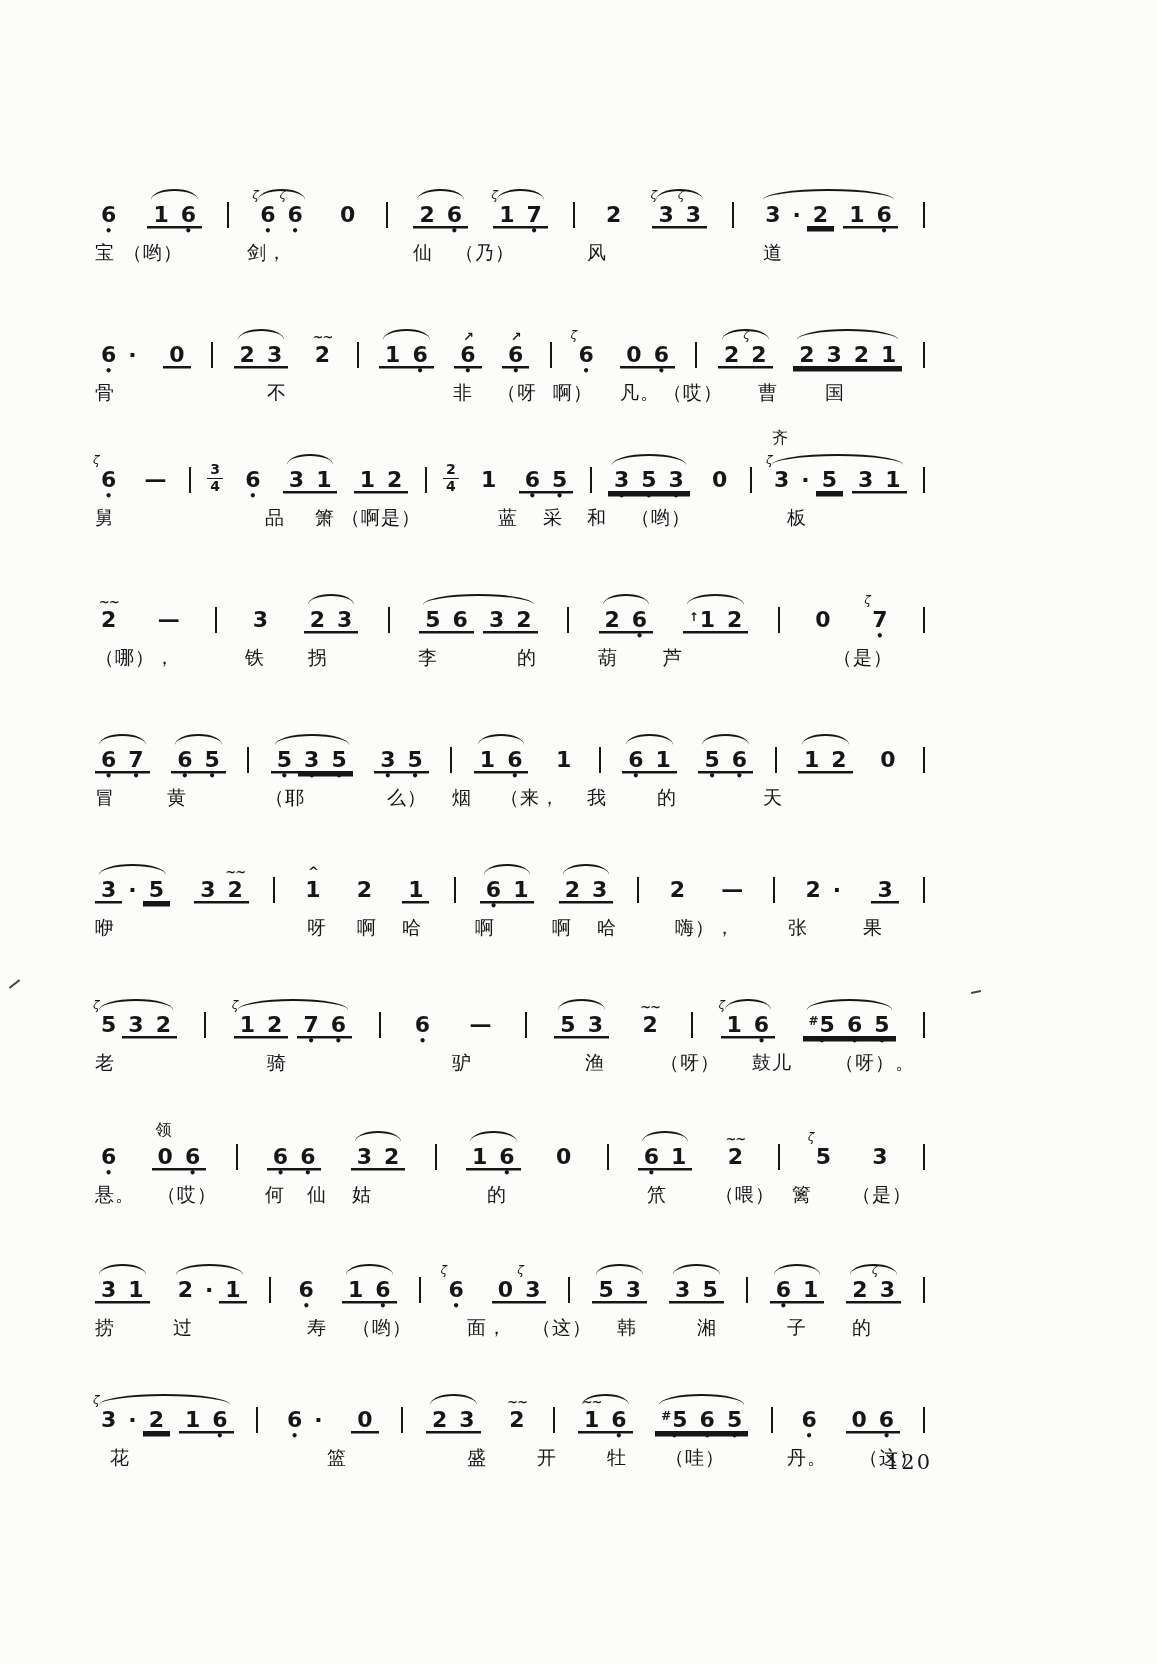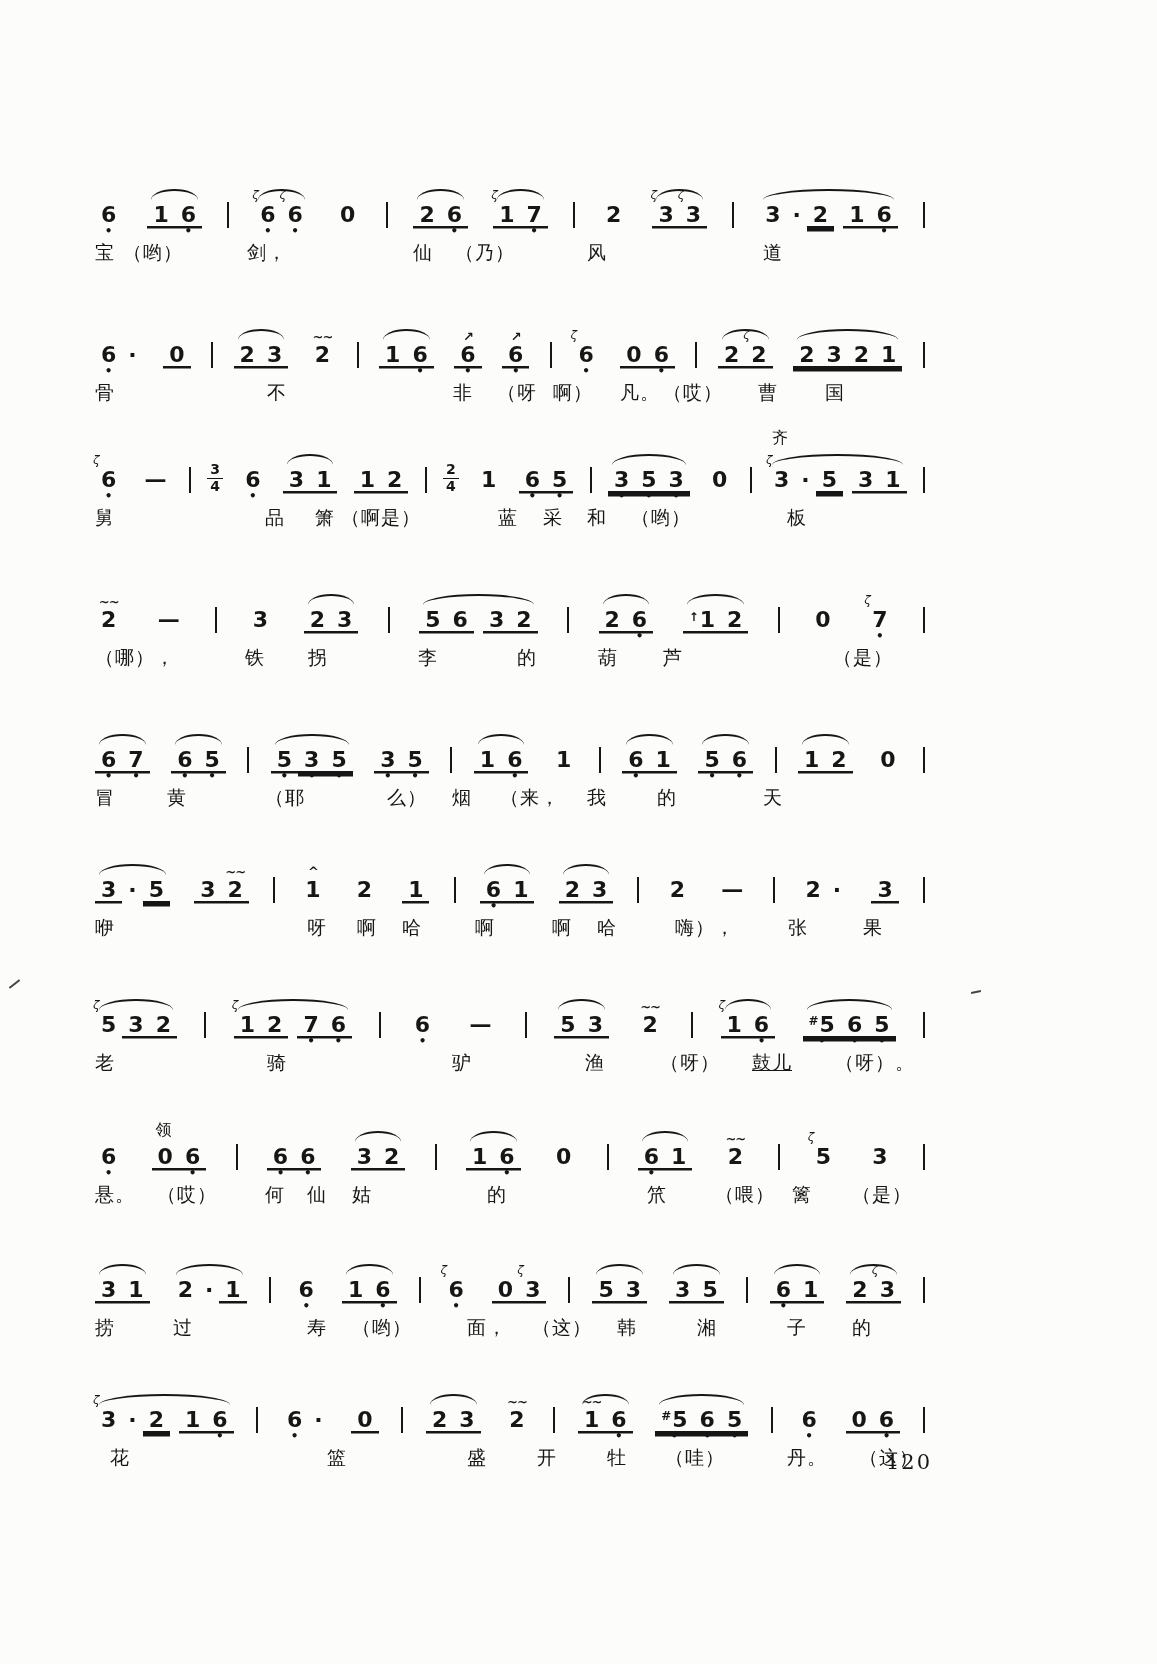--- a/index.html
+++ b/index.html
@@ -997,21 +997,21 @@
             </div>
           </div>
           <div class="bar"></div>
         </div>
         <div class="lyrics-row">
           <span class="lyric" style="left: 0px;">老</span>
           <span class="lyric" style="left: 172px;">骑</span>
           <span class="lyric" style="left: 357px;">驴</span>
           <span class="lyric" style="left: 490px;">渔</span>
           <span class="lyric" style="left: 565px;">（呀）</span>
-          <span class="lyric" style="left: 657px; text-decoration: underline;">鼓儿</span>
+          <span class="lyric" style="left: 657px;">鼓儿</span>
           <span class="lyric" style="left: 740px;">（呀）。</span>
         </div>
       </div>
       <div class="line" style="top: 1122px;">
         <div class="notes-row">
           <div class="grp">
             <div class="ng">
               <div class="nt">
                 <span class="d">6</span>
                 <span class="lo">•</span>

